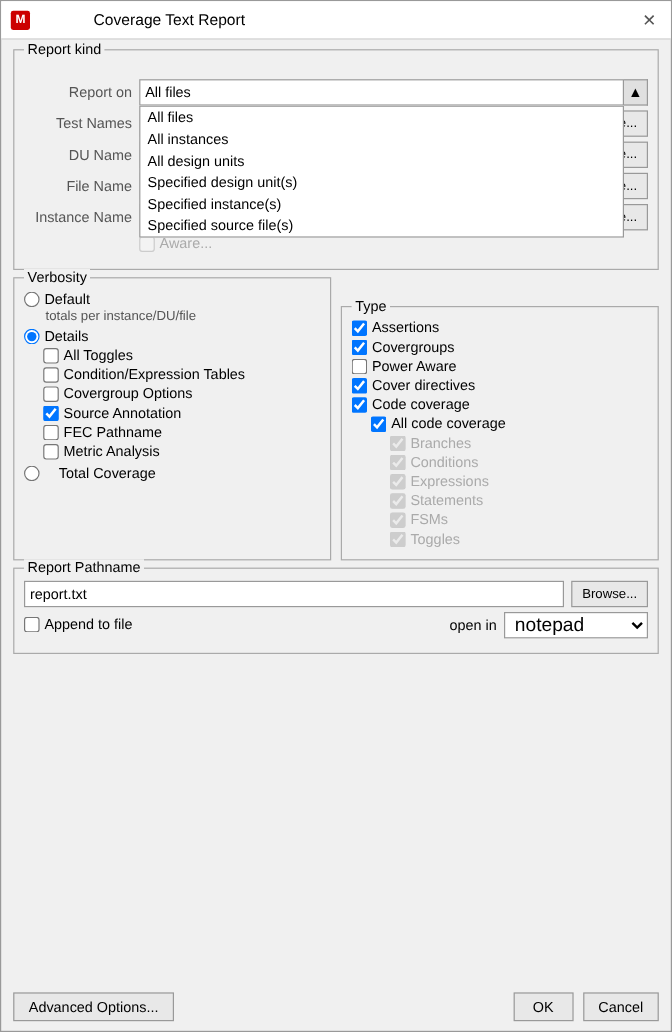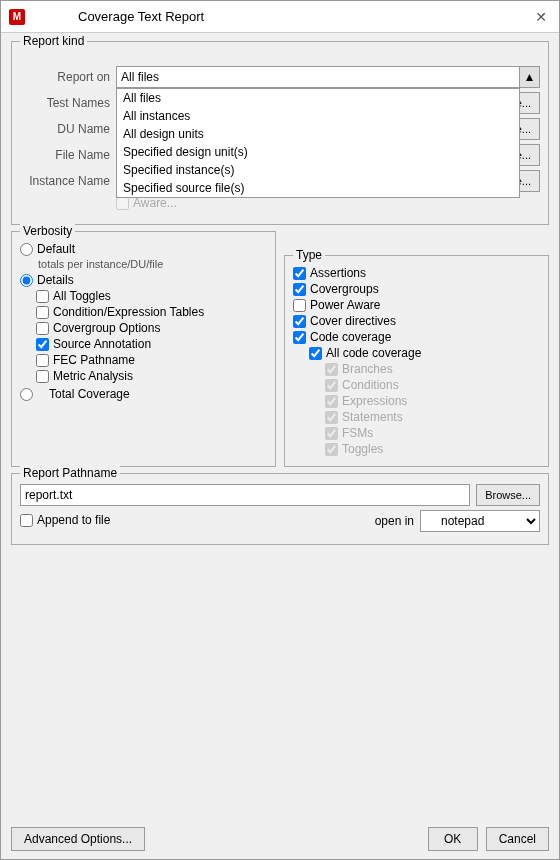--- a/index.html
+++ b/index.html
@@ -228,22 +228,22 @@
     }
     .open-in-row {
       display: flex;
       align-items: center;
       gap: 6px;
     }
     .open-in-select {
       height: 22px;
       border: 1px solid #999;
       background: white;
-      font-size: 12px;
-      padding: 0 16px;
+      font-size: 16px;
+      padding: 0 4px;
       min-width: 120px;
     }
   </style>
 </head>
 <body>
 
 <div class="window">
 
   <div class="title-bar">
     <div class="title-bar-left">

